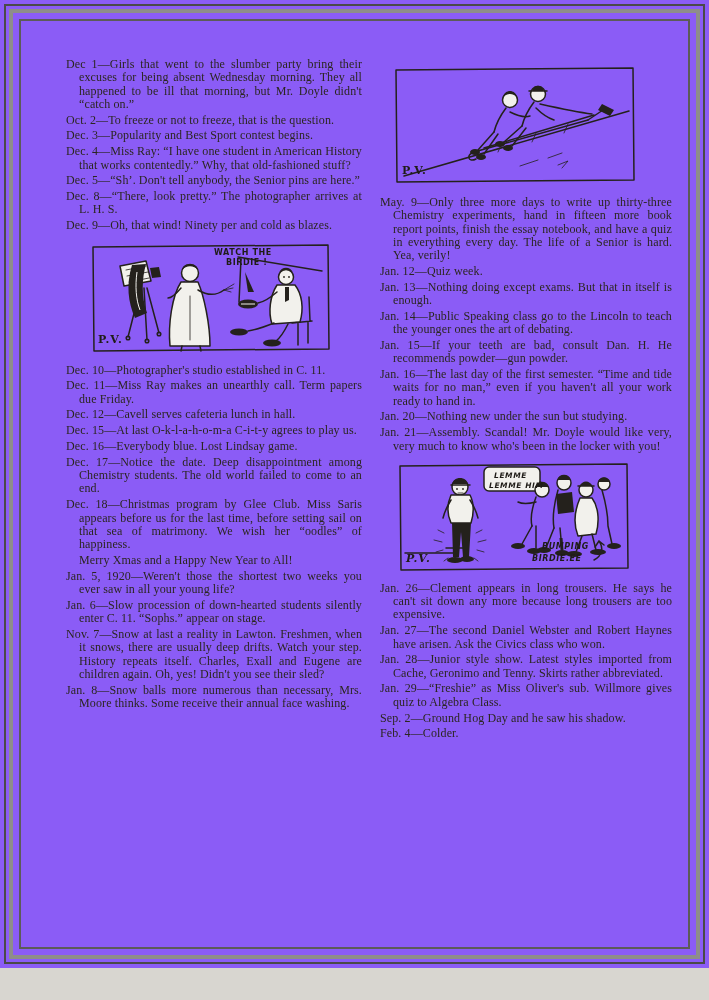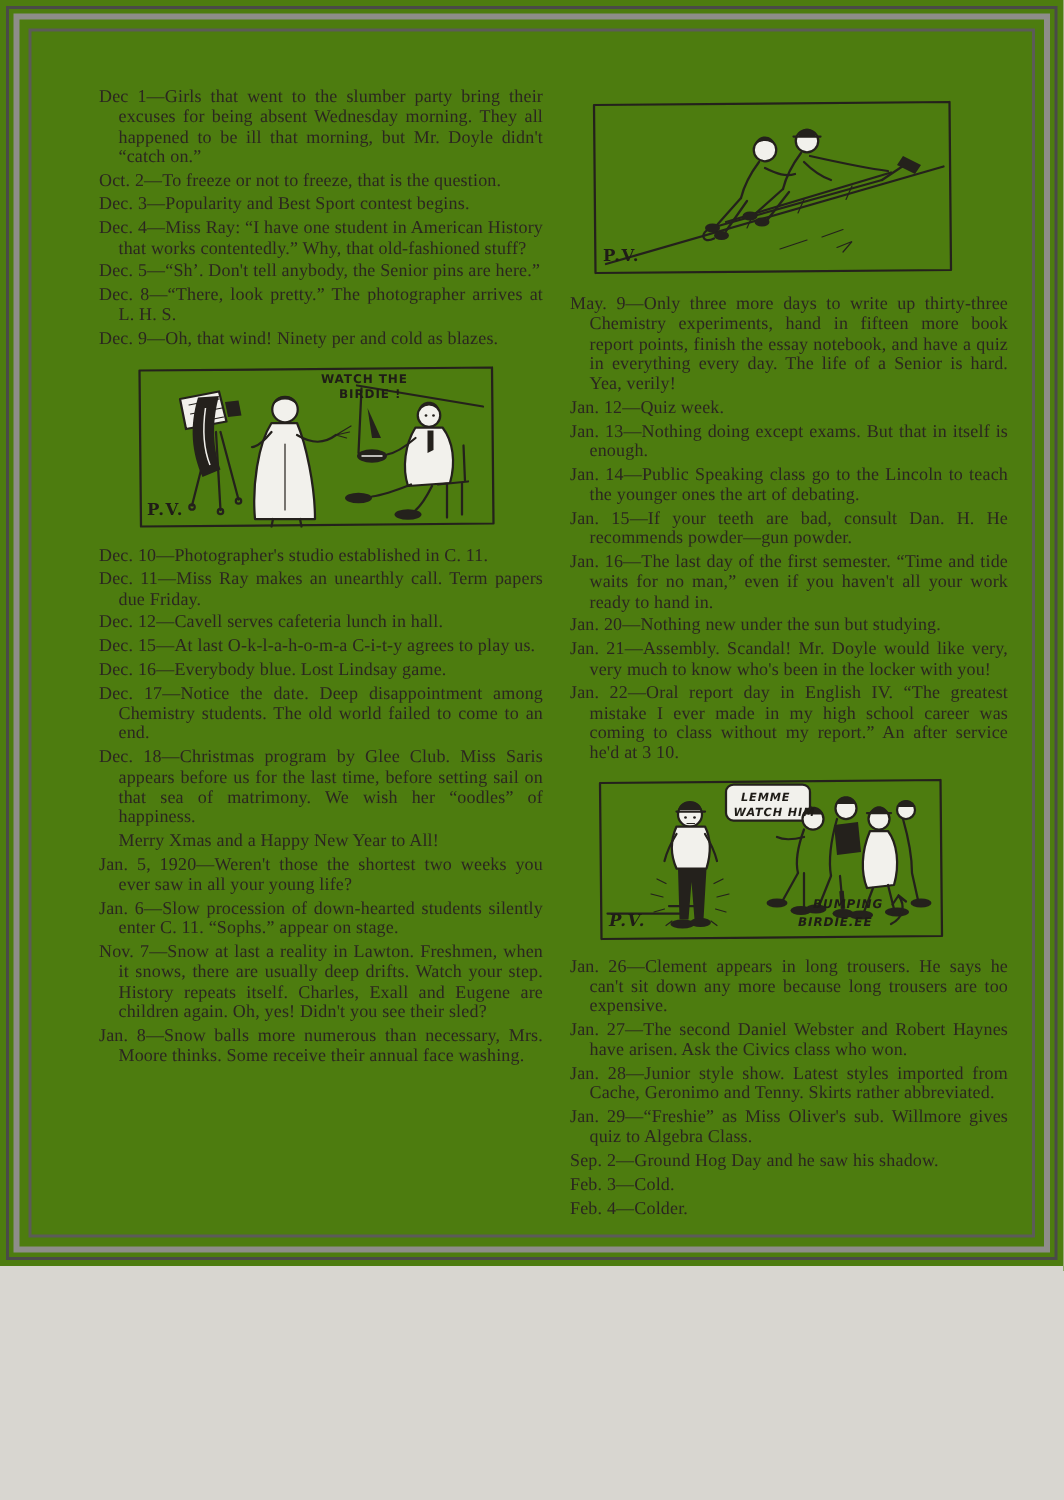--- a/index.html
+++ b/index.html
@@ -1,19 +1,19 @@
 <!DOCTYPE html>
 <html><head>
 <meta charset="utf-8">
 <style>
   html,body{margin:0;padding:0;background:#d8d6d0;}
   .page{
     position:relative;
-    width:709px;height:844px;
-    background:#4d7c0f;
+    width:709px;height:968px;
+    background:#8b5cf6;
     overflow:hidden;
     font-family:"Liberation Serif","DejaVu Serif",serif;
     color:#2b2620;
   }
   
   .frame-outer{position:absolute;inset:4px;border:2px solid #4a4a48;pointer-events:none;}
   .frame-mid{position:absolute;inset:9px;border:4px solid #8e8d8a;pointer-events:none;}
   .frame-inner{position:absolute;inset:19px;border:2px solid #5c5b58;pointer-events:none;}
 
   .col{
@@ -175,21 +175,20 @@
     <div>
 
     <p class="entry">May. 9—Only three more days to write up thirty-three Chemistry experiments, hand in fifteen more book report points, finish the essay notebook, and have a quiz in everything every day.  The life of a Senior is hard.  Yea, verily!</p>
         <p class="entry">Jan. 12—Quiz week.</p>
         <p class="entry">Jan. 13—Nothing doing except exams.  But that in itself is enough.</p>
         <p class="entry">Jan. 14—Public Speaking class go to the Lincoln to teach the younger ones the art of debating.</p>
         <p class="entry">Jan. 15—If your teeth are bad, consult Dan. H.  He recommends powder—gun powder.</p>
         <p class="entry">Jan. 16—The last day of the first semester. “Time and tide waits for no man,” even if you haven't all your work ready to hand in.</p>
         <p class="entry">Jan. 20—Nothing new under the sun but studying.</p>
         <p class="entry">Jan. 21—Assembly.  Scandal!  Mr. Doyle would like very, very much to know who's been in the locker with you!</p>
-        <p class="entry">Jan. 22—Oral report day in English IV.  “The greatest mistake I ever made in my high school career was coming to class without my report.”  An after service he'd at 3 10.</p>
       </div>
 
     <figure class="cartoon cartoon-bumping">
       <svg viewBox="0 0 236 114" width="236" height="114">
         <path class="ln" d="M4 6 L231 4 L232 108 L5 110 Z"></path>
 
         <path class="ln" d="M9 93 L57 93 M50 88 L68 88"></path>
 
         <circle class="ln paperfill" cx="64" cy="27" r="8"></circle>
         <path class="blk" d="M56 24 C58 16 70 16 72 24 Z"></path>
@@ -230,30 +229,29 @@
         <ellipse class="blk" cx="178" cy="94" rx="8" ry="3"></ellipse>
         <ellipse class="blk" cx="202" cy="92" rx="8" ry="3"></ellipse>
         <circle class="ln paperfill" cx="208" cy="24" r="6"></circle>
         <path class="blk" d="M202 22 C204 16 212 16 214 22 Z"></path>
         <path class="ln" d="M206 30 C210 44 212 56 212 66 M212 66 L216 84"></path>
         <ellipse class="blk" cx="218" cy="86" rx="7" ry="3"></ellipse>
 
         <path class="ln" d="M198 100 C206 96 208 88 203 81 M203 81 L199 87 M203 81 L208 85"></path>
       </svg>
       <span class="cart-text" style="left:98px;top:9px;font-size:7.5px;">LEMME</span>
-      <span class="cart-text" style="left:93px;top:19px;font-size:7.5px;">WATCH HIM</span>
+      <span class="cart-text" style="left:93px;top:19px;font-size:7.5px;">LEMME HIM</span>
       <span class="cart-text" style="left:146px;top:80px;">BUMPING</span>
       <span class="cart-text" style="left:136px;top:92px;">BIRDIE.EE</span>
       <span class="pv">P.V.</span>
     </figure>
 
     <div>
 
     <p class="entry">Jan. 26—Clement appears in long trousers. He says he can't sit down any more because long trousers are too expensive.</p>
         <p class="entry">Jan. 27—The second Daniel Webster and Robert Haynes have arisen.  Ask the Civics class who won.</p>
         <p class="entry">Jan. 28—Junior style show.  Latest styles imported from Cache, Geronimo and Tenny. Skirts rather abbreviated.</p>
         <p class="entry">Jan. 29—“Freshie” as Miss Oliver's sub. Willmore gives quiz to Algebra Class.</p>
         <p class="entry">Sep. 2—Ground Hog Day and he saw his shadow.</p>
-        <p class="entry">Feb. 3—Cold.</p>
         <p class="entry">Feb. 4—Colder.</p>
       </div>
   </section>
 </div>
 
 </body></html>

